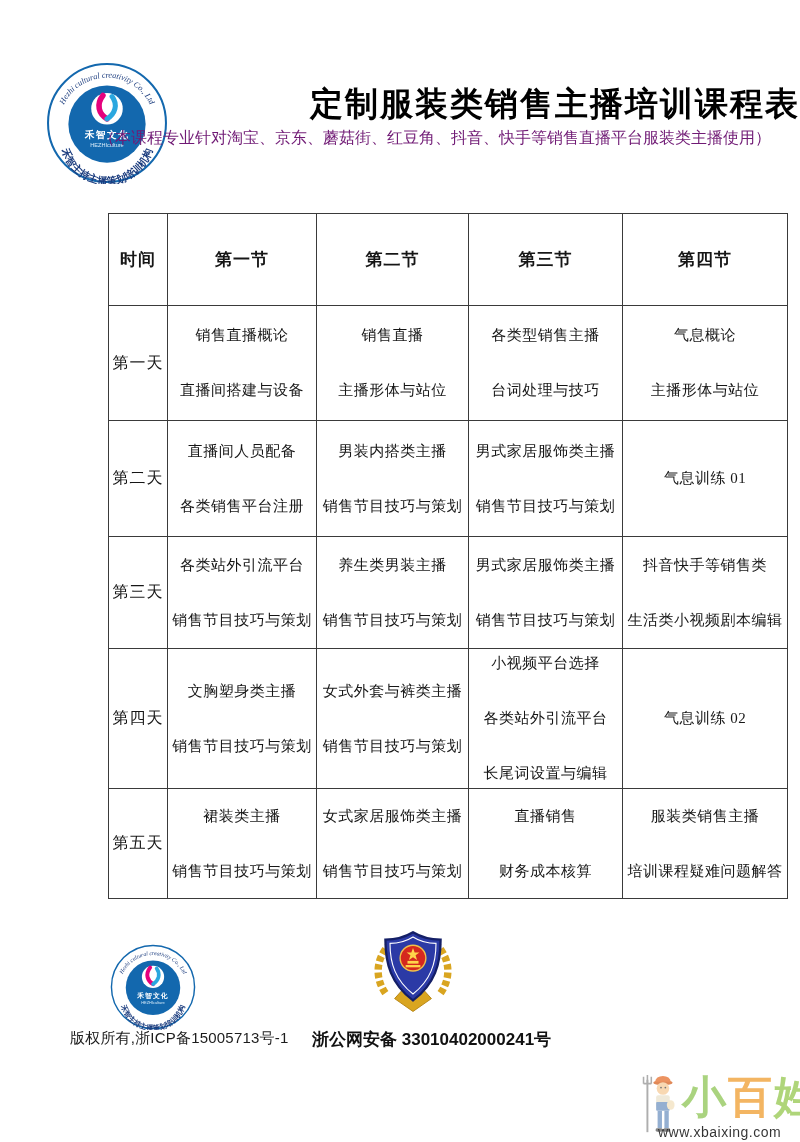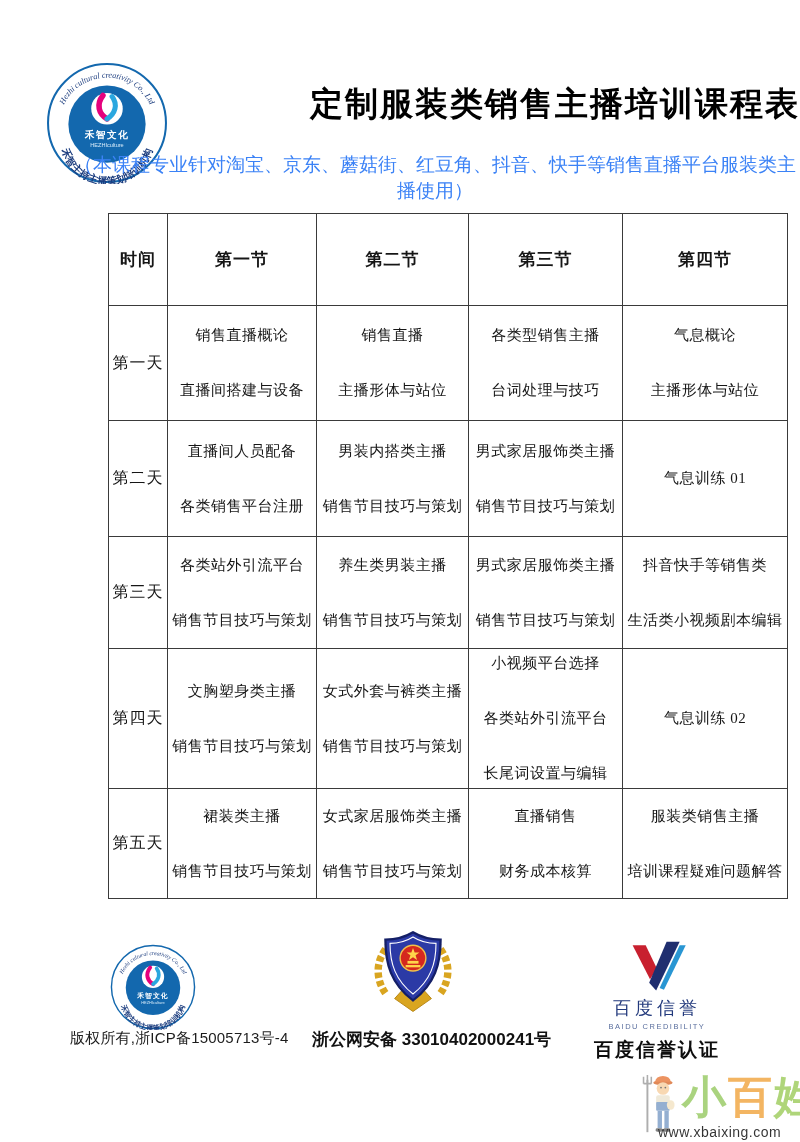--- a/index.html
+++ b/index.html
@@ -3,22 +3,22 @@
 <meta charset="utf-8">
 <style>
   html,body{margin:0;padding:0;background:#ffffff;}
   .page{position:relative;width:800px;height:1142px;background:#fff;overflow:hidden;
         font-family:"Liberation Sans",sans-serif;}
 
   
   .hezhi-logo-header{position:absolute;left:46px;top:62px;width:122px;height:122px;}
   .page-title{position:absolute;left:90px;top:82px;width:710px;text-align:right;
               font-size:33px;font-weight:bold;letter-spacing:2px;color:#000;}
-  .page-subtitle{position:absolute;left:70px;top:152px;width:730px;text-align:center;
-              font-size:19px;color:#3b82f6;font-family:"Liberation Serif",serif;}
+  .page-subtitle{position:absolute;left:70px;top:128px;width:730px;text-align:center;
+              font-size:16px;color:#701a75;font-family:"Liberation Serif",serif;}
 
   
   .course-table{position:absolute;left:60px;top:213px;width:679px;border-collapse:collapse;
                 table-layout:fixed;font-family:"Liberation Serif",serif;color:#161616;margin-left:48px;}
   .course-table th,.course-table td{border:1px solid #3a3a3a;text-align:center;
                 vertical-align:middle;padding:0;font-weight:normal;}
   .course-table thead th{font-size:17px;font-weight:bold;letter-spacing:1px;}
   .course-table thead tr{height:92px;}
   .course-table tbody tr:nth-child(1){height:115px;}
   .course-table tbody tr:nth-child(2){height:116px;}
@@ -232,45 +232,35 @@
               <div class="line">培训课程疑难问题解答</div>
             </div>
           </td>
         </tr>
       </tbody>
   </table>
 
   <svg class="hezhi-logo-footer">
     <use href="#hezhi-logo"></use>
   </svg>
-  <div class="copyright-text">版权所有,浙ICP备15005713号-4</div>
+  <div class="copyright-text">版权所有,浙ICP备15005713号-1</div>
 
   <svg class="police-badge" viewBox="0 0 100 96">
     <path d="M20,72 C8,55 10,34 24,20" stroke="#d9a520" stroke-width="8" fill="none" stroke-dasharray="6 3"></path>
     <path d="M80,72 C92,55 90,34 76,20" stroke="#d9a520" stroke-width="8" fill="none" stroke-dasharray="6 3"></path>
     <path d="M30,78 L50,92 L70,78 L61,68 L39,68 Z" fill="#d9a520" stroke="#b5830f" stroke-width="1"></path>
     <path d="M50,6 C60,12 72,14 80,14 C80,40 74,62 50,80 C26,62 20,40 20,14 C28,14 40,12 50,6 Z" fill="#2b3aa6" stroke="#141f66" stroke-width="2.5"></path>
     <path d="M50,11 C58,16 68,18 75,18 C75,40 69,58 50,73 C31,58 25,40 25,18 C32,18 42,16 50,11 Z" fill="none" stroke="#ffffff" stroke-width="1.2"></path>
     <circle cx="50" cy="34" r="14" fill="#d5281e" stroke="#f0c04a" stroke-width="1.5"></circle>
     <path d="M50,23 L51.8,28 L57,28 L52.8,31 L54.4,36 L50,33 L45.6,36 L47.2,31 L43,28 L48.2,28 Z" fill="#ffd54a"></path>
     <rect x="44" y="37" width="12" height="3" fill="#ffd54a"></rect>
     <rect x="42" y="41.5" width="16" height="2.5" fill="#ffd54a"></rect>
   </svg>
   <div class="police-record-text">浙公网安备 33010402000241号</div>
 
-  <div class="baidu-block">
-    <svg class="baidu-v" viewBox="0 0 80 62">
-      <polygon points="12,6 27,6 40,33 32,45" fill="#c8202f"></polygon>
-      <polygon points="66,2 51,2 31,49 39,58" fill="#1f2e6f"></polygon>
-      <polygon points="73,6 66,6 43,55 48,57" fill="#2996d3"></polygon>
-    </svg>
-    <div class="baidu-cn">百度信誉</div>
-    <div class="baidu-en">BAIDU CREDIBILITY</div>
-    <div class="baidu-cert">百度信誉认证</div>
-  </div>
 
   <div class="watermark">
     <svg class="wm-farmer" viewBox="0 0 42 68">
       <line x1="7" y1="8" x2="7" y2="62" stroke="#9a9a9a" stroke-width="2"></line>
       <path d="M3,12 h8 M3,5 v7 M7,3 v9 M11,5 v7" stroke="#9a9a9a" stroke-width="1.6" fill="none"></path>
       <ellipse cx="23" cy="11" rx="10" ry="2.8" fill="#d96c2f"></ellipse>
       <path d="M15,10 a8,6 0 0 1 16,0 Z" fill="#e8793a"></path>
       <circle cx="23" cy="17" r="6.5" fill="#f7cfa0"></circle>
       <circle cx="21" cy="16" r="0.9" fill="#555"></circle>
       <circle cx="25.5" cy="16" r="0.9" fill="#555"></circle>

